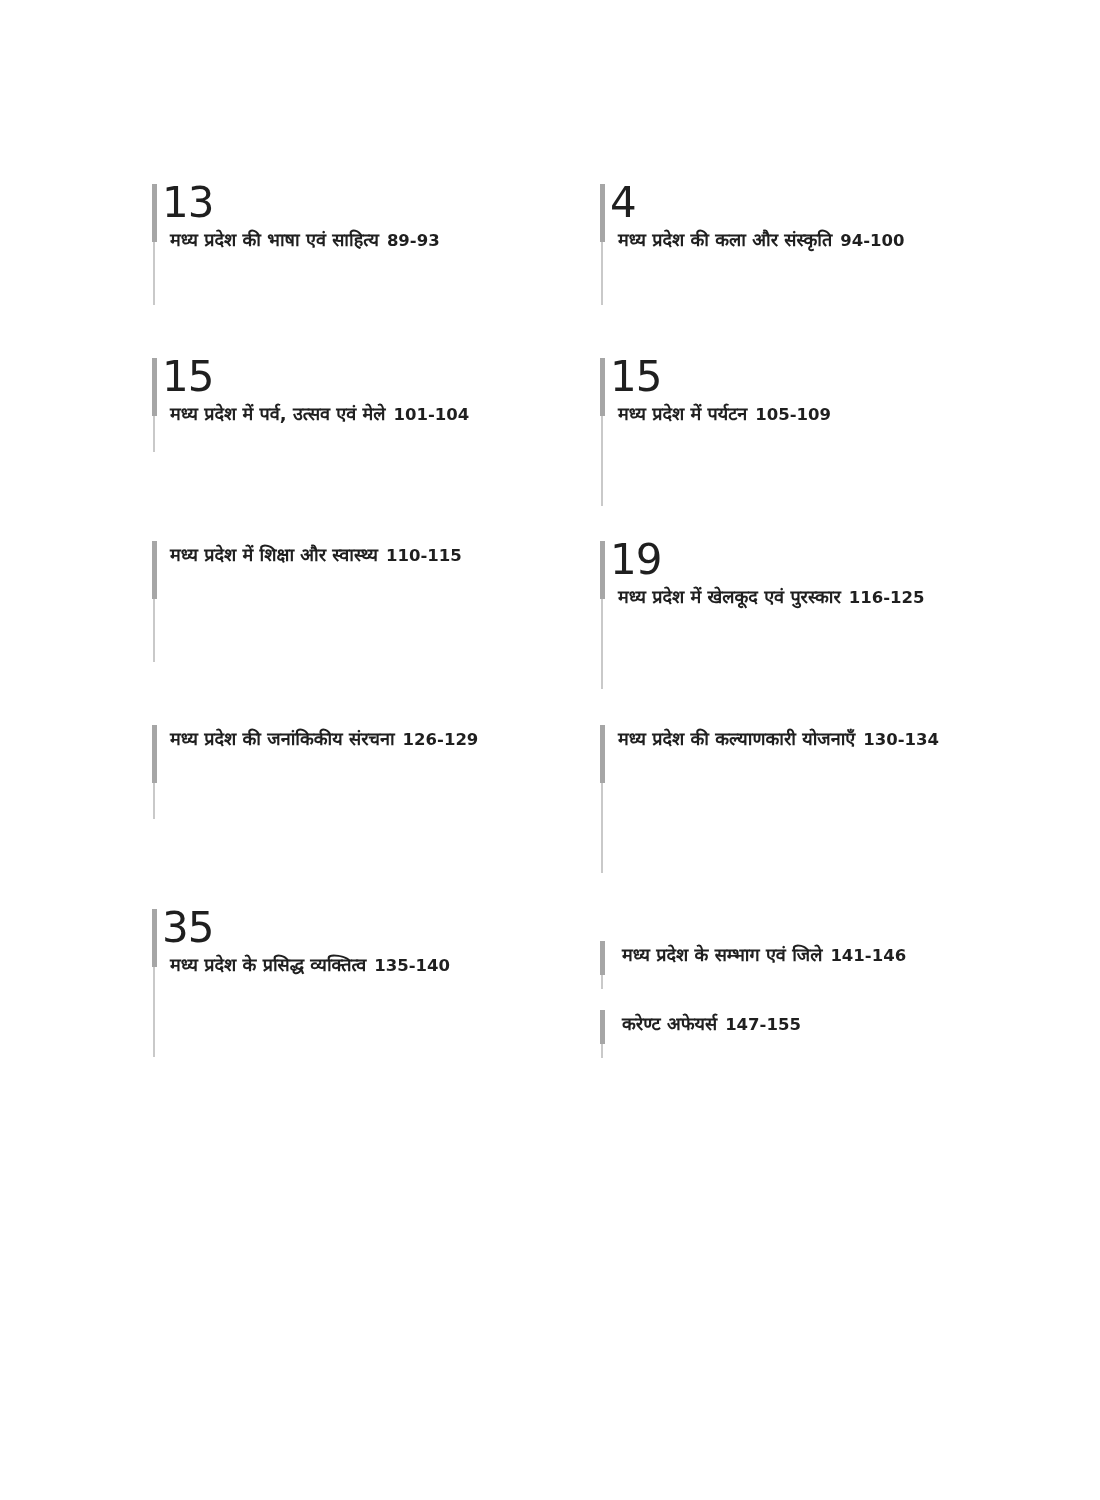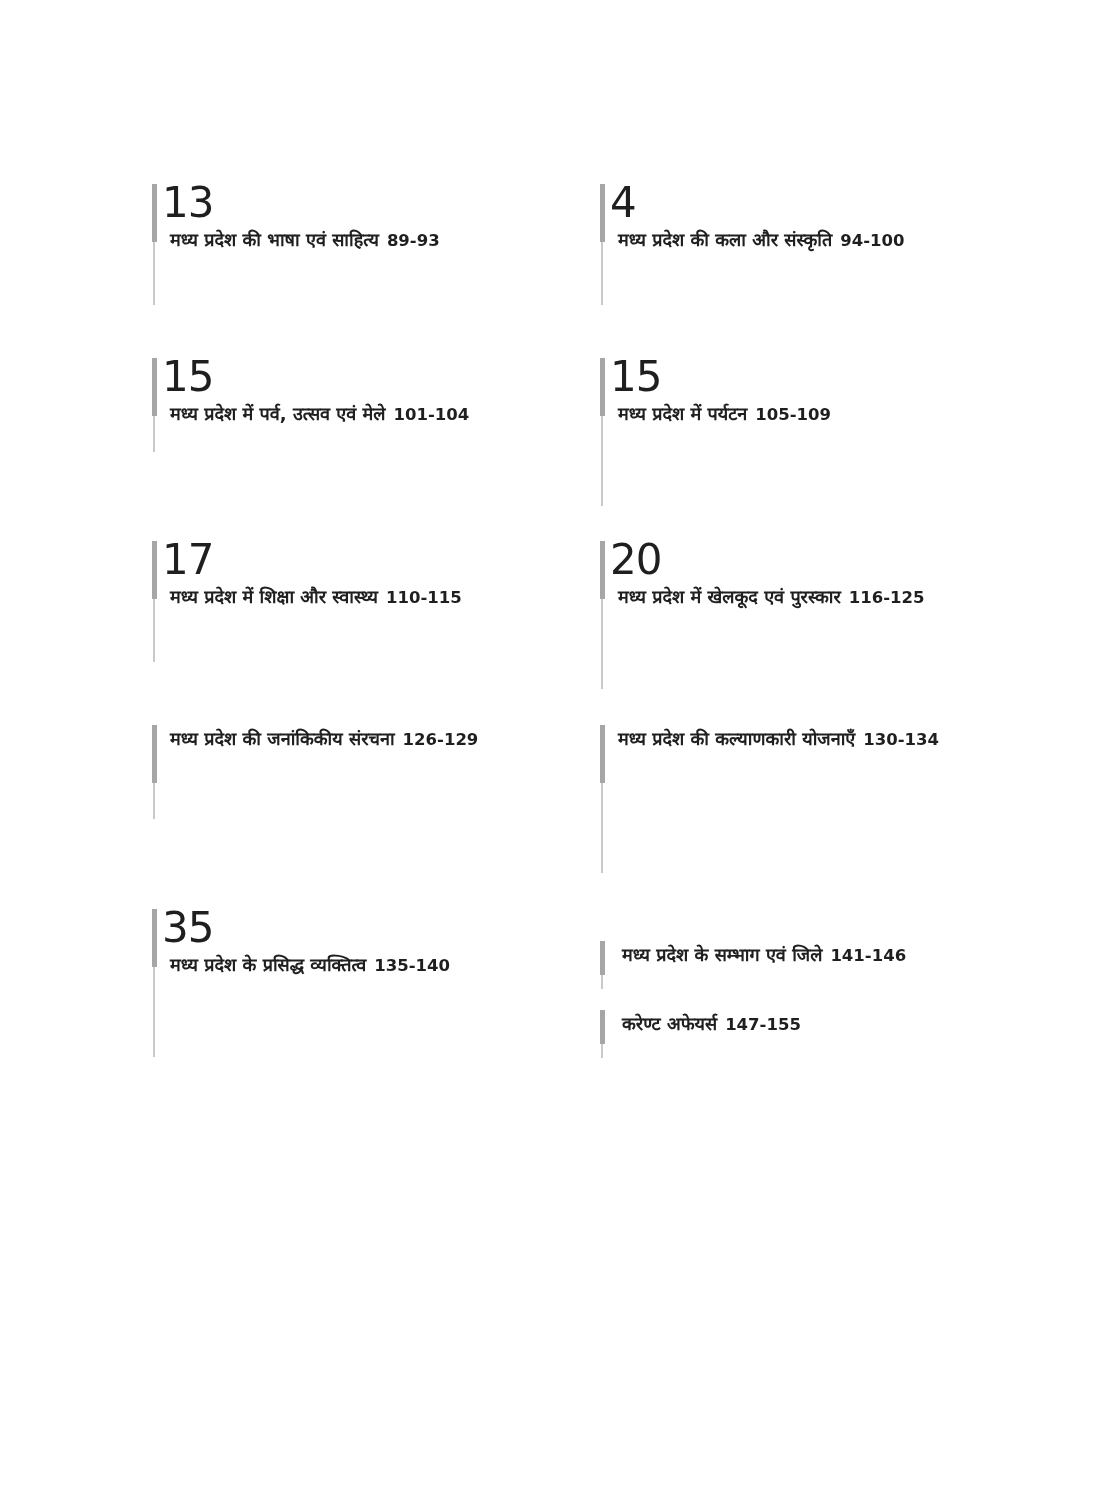--- a/index.html
+++ b/index.html
@@ -106,34 +106,33 @@
       <span class="page">105-109</span>
     </div>
 
   </div>
 
   <div class="section left" style="top:539px;">
     <div class="bar">
         <div class="thick"></div>
         <div class="thin" style="height:63px;"></div>
       </div>
-    <div class="chapter-number">17</div>
     <div class="row title">
       <span>मध्य प्रदेश में शिक्षा और स्वास्थ्य</span>
       <span class="page">110-115</span>
     </div>
 
   </div>
 
   <div class="section right" style="top:539px;">
     <div class="bar">
         <div class="thick"></div>
         <div class="thin" style="height:90px;"></div>
       </div>
-    <div class="chapter-number">20</div>
+    <div class="chapter-number">19</div>
     <div class="row title">
       <span>मध्य प्रदेश में खेलकूद एवं पुरस्कार</span>
       <span class="page">116-125</span>
     </div>
 
   </div>
 
   <div class="section left" style="top:723px;">
     <div class="bar">
         <div class="thick"></div>

